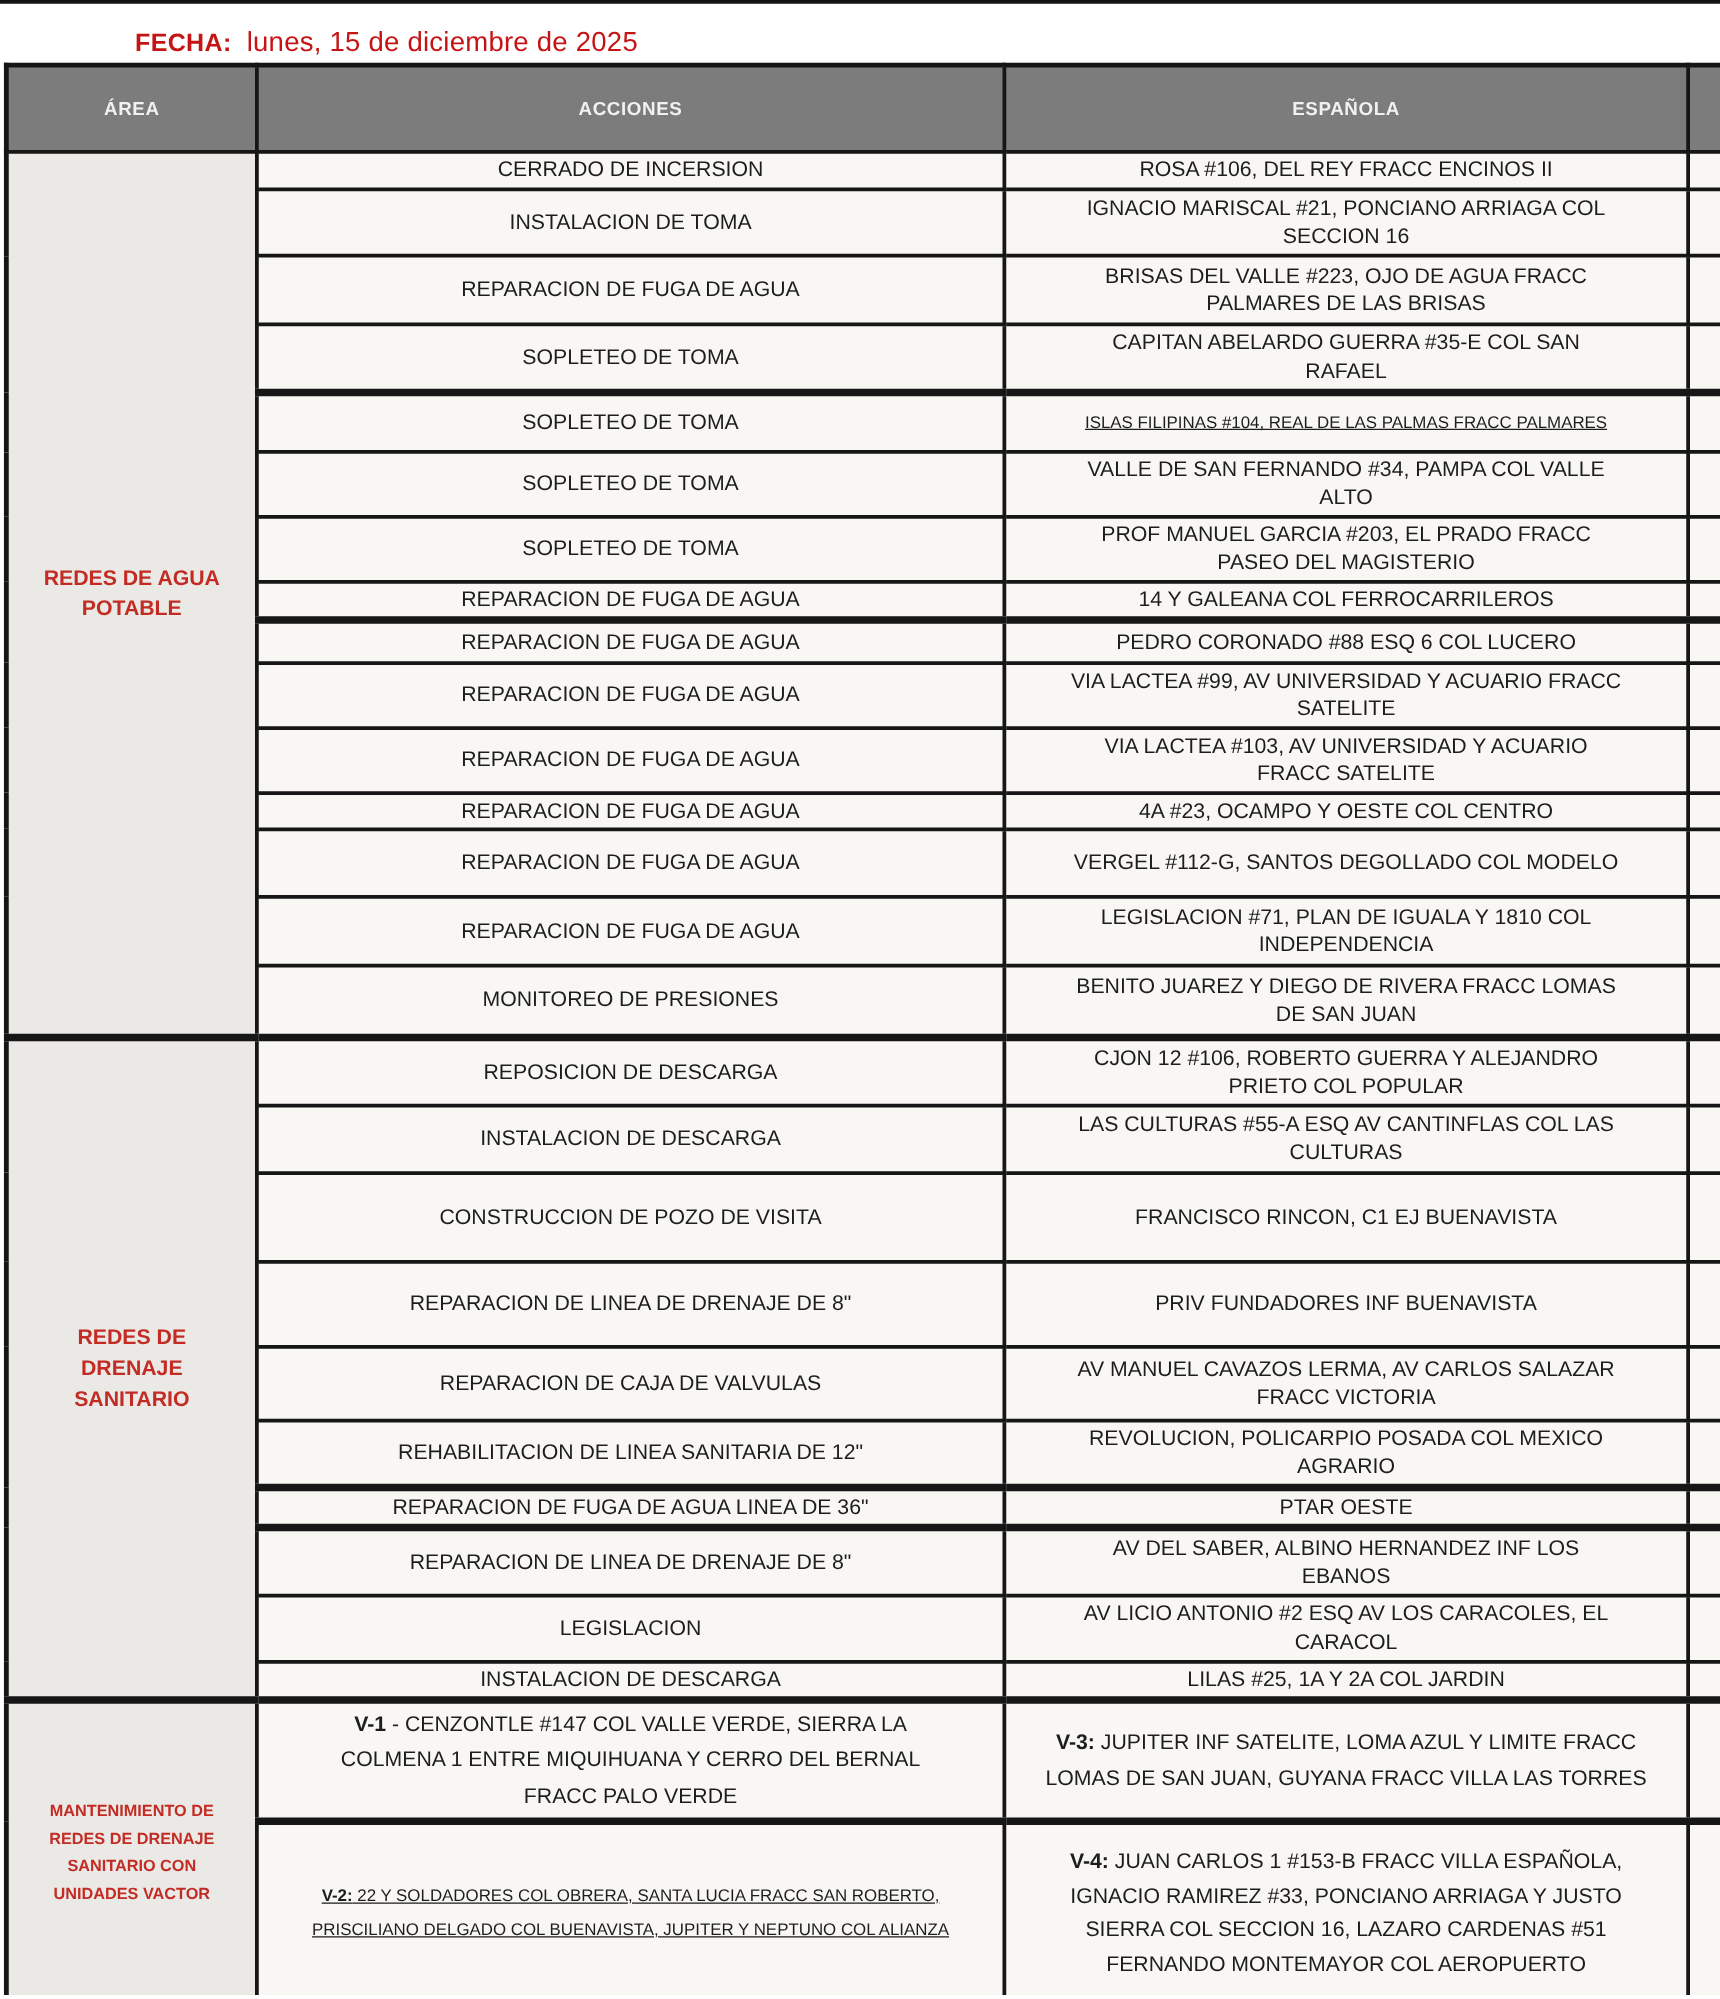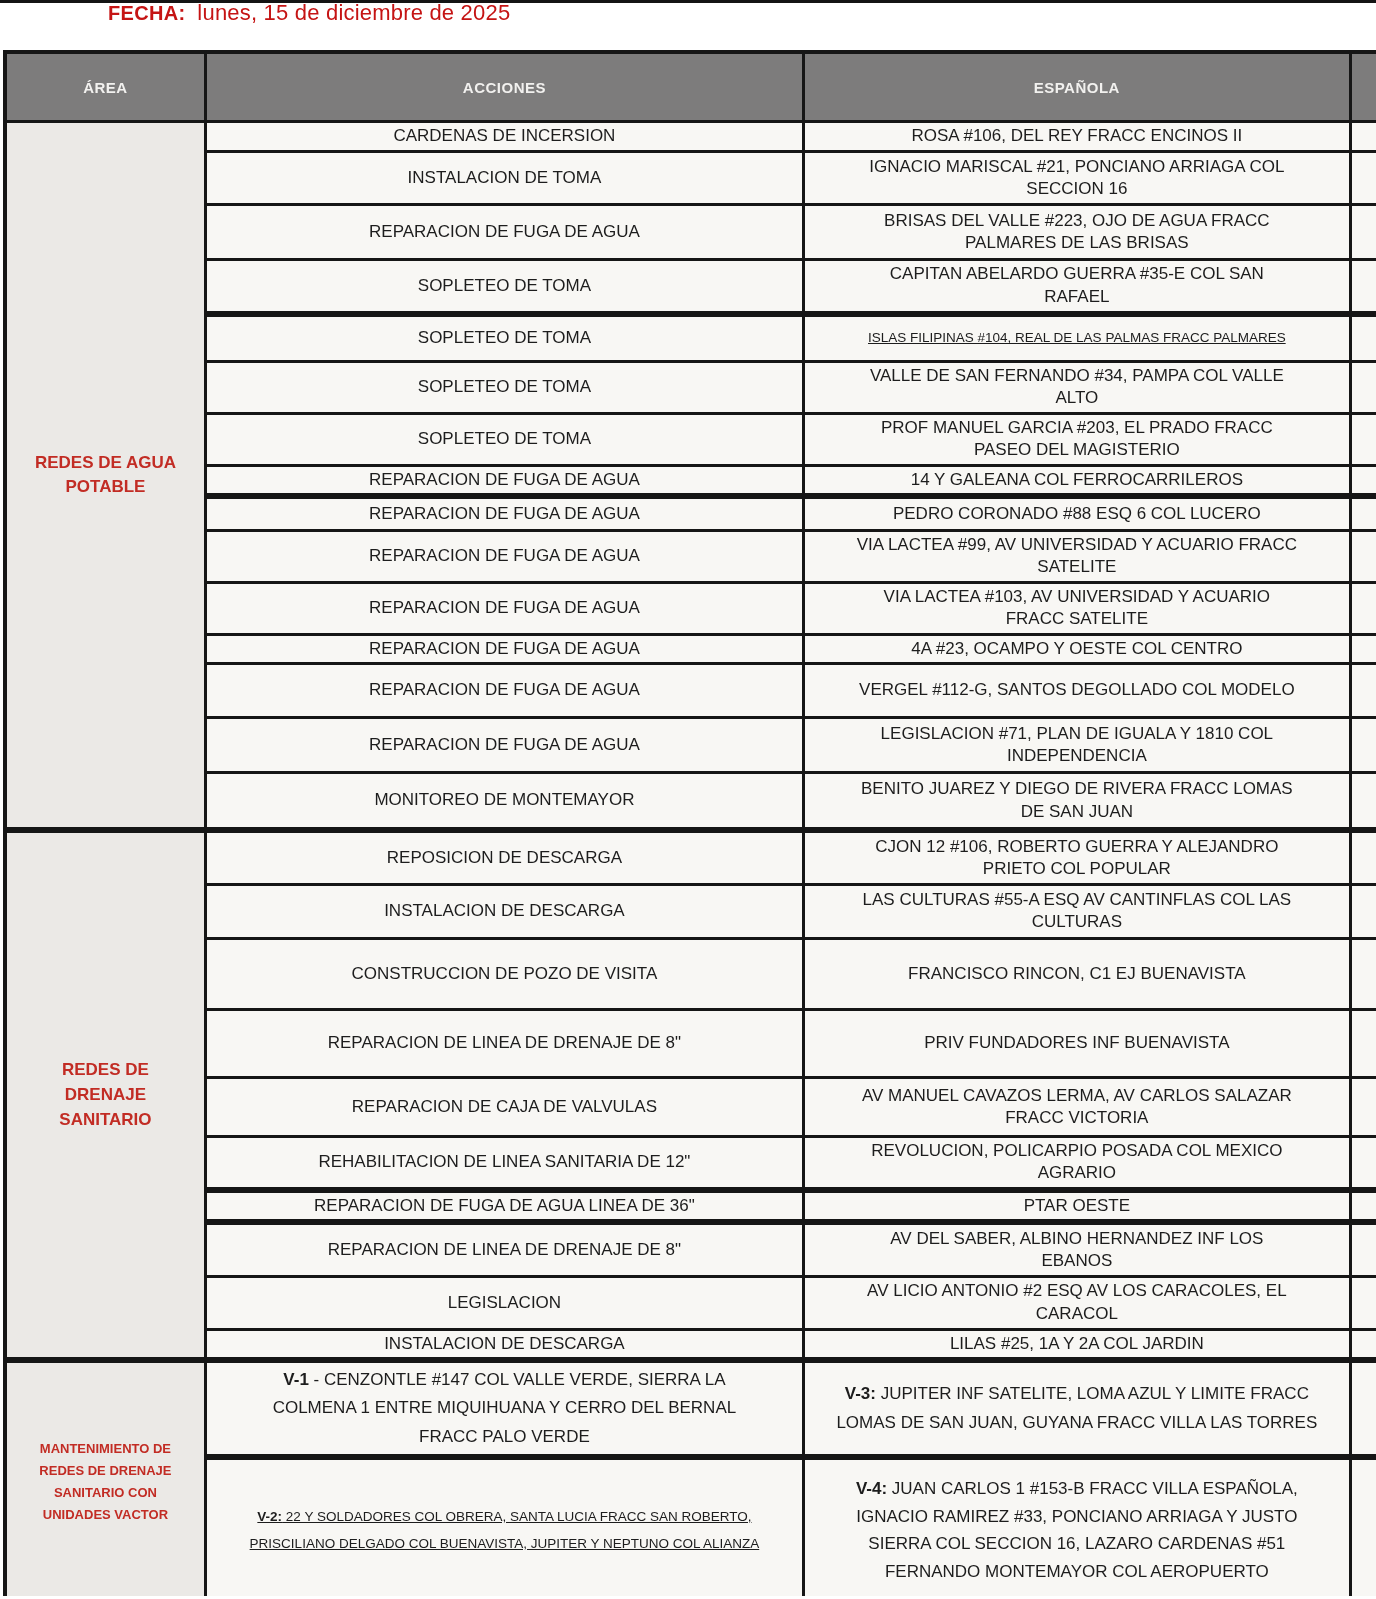--- a/index.html
+++ b/index.html
@@ -14,21 +14,21 @@
   }
   html,body{margin:0;padding:0;}
   body{
     width:1376px;height:1599px;position:relative;overflow:hidden;
     background:#ffffff;
     font-family:"Liberation Sans","DejaVu Sans",sans-serif;
     color:var(--ink);
   }
   .top-rule{position:absolute;top:0;left:0;width:1376px;height:3px;background:#141414;}
   .fecha-row{
-    position:absolute;top:0;left:108px;display:flex;align-items:baseline;gap:12px;
+    position:absolute;top:21px;left:108px;display:flex;align-items:baseline;gap:12px;
     white-space:nowrap;
   }
   .fecha-label{color:var(--date-red);font-weight:bold;font-size:20px;letter-spacing:.3px;}
   .fecha-value{color:var(--date-red);font-weight:normal;font-size:22px;letter-spacing:.2px;}
 
   .table-clip{position:absolute;top:50px;left:3px;width:1373px;height:1546px;overflow:hidden;}
   table.sched{
     border-collapse:collapse;table-layout:fixed;width:1460px;
     background:var(--cell-bg);
   }
@@ -87,21 +87,21 @@
       <tr>
         <th>ÁREA</th>
         <th>ACCIONES</th>
         <th>ESPAÑOLA</th>
         <th></th>
       </tr>
     </thead>
     <tbody id="tbody">
         <tr class="" style="height: 30px;">
           <td rowspan="15" class="area-cell area-0"><span class="area-text">REDES DE AGUA POTABLE</span></td>
-          <td class="acc">CARDENAS DE INCERSION</td>
+          <td class="acc">CERRADO DE INCERSION</td>
           <td class="dir">ROSA #106, DEL REY FRACC ENCINOS II</td>
           <td class="stub"></td>
         </tr>
         <tr class="" style="height: 53px;">
           <td class="acc">INSTALACION DE TOMA</td>
           <td class="dir">IGNACIO MARISCAL #21, PONCIANO ARRIAGA COL SECCION 16</td>
           <td class="stub"></td>
         </tr>
         <tr class="" style="height: 55px;">
           <td class="acc">REPARACION DE FUGA DE AGUA</td>
@@ -157,21 +157,21 @@
           <td class="acc">REPARACION DE FUGA DE AGUA</td>
           <td class="dir">VERGEL #112-G, SANTOS DEGOLLADO COL MODELO</td>
           <td class="stub"></td>
         </tr>
         <tr class="" style="height: 55px;">
           <td class="acc">REPARACION DE FUGA DE AGUA</td>
           <td class="dir">LEGISLACION #71, PLAN DE IGUALA Y 1810 COL INDEPENDENCIA</td>
           <td class="stub"></td>
         </tr>
         <tr class="" style="height: 58px;">
-          <td class="acc">MONITOREO DE MONTEMAYOR</td>
+          <td class="acc">MONITOREO DE PRESIONES</td>
           <td class="dir">BENITO JUAREZ Y DIEGO DE RIVERA FRACC LOMAS DE SAN JUAN</td>
           <td class="stub"></td>
         </tr>
         <tr class="sep" style="height: 54px;">
           <td rowspan="10" class="area-cell area-1"><span class="area-text">REDES DE DRENAJE SANITARIO</span></td>
           <td class="acc">REPOSICION DE DESCARGA</td>
           <td class="dir">CJON 12 #106, ROBERTO GUERRA Y ALEJANDRO PRIETO COL POPULAR</td>
           <td class="stub"></td>
         </tr>
         <tr class="" style="height: 54px;">

